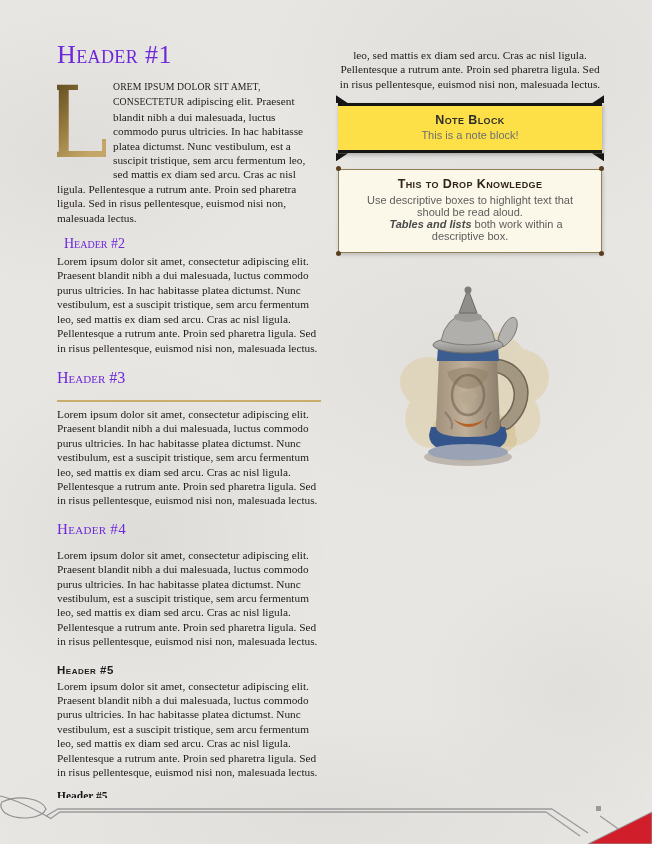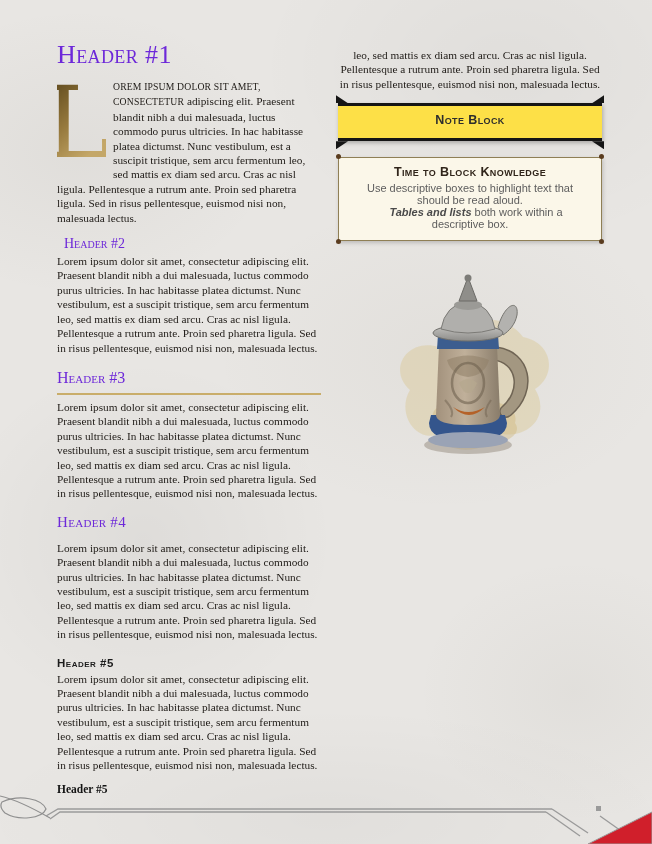--- a/index.html
+++ b/index.html
@@ -17,21 +17,21 @@
   }
   .col{position:absolute;width:264px;}
   .col-left{left:57px;top:40px;height:758px;overflow:hidden;}
   .col-right{left:338px;top:48px;height:746px;text-align:center;}
 
   .body-text{font-size:11.3px;line-height:14.4px;color:#1f1b17;margin:0;}
 
   .h1,.h2,.h3,.h4{font-family:"Liberation Serif",serif;font-variant:small-caps;color:#6d28d9;font-weight:normal;}
   .h1{font-size:26px;margin:0 0 9px;letter-spacing:0.4px;}
   .h2{font-size:14px;margin:11px 7px 2px;}
-  .h3{font-size:16px;margin:14px 0 5px;padding-bottom:6px;border-bottom:2px solid #c9ad6a;}
+  .h3{font-size:16px;margin:14px 0 5px;padding-bottom:13px;border-bottom:2px solid #c9ad6a;}
   .h4{font-size:15px;margin:13px 0 10px;letter-spacing:0.3px;}
   .h5s{font-family:"Liberation Sans",sans-serif;font-variant:small-caps;font-weight:bold;
        font-size:11.5px;letter-spacing:0.5px;color:#1c1c1c;margin:15px 0 3px;}
   .h5b{font-size:11.5px;font-weight:bold;color:#141414;margin:11px 0 0;}
 
   .dropcap{
     float:left;width:62px;height:86px;margin:3px 7px 0 -13px;
     font-family:"DejaVu Serif",serif;font-size:100px;line-height:82px;
     background:linear-gradient(140deg,#5f4a1e 5%,#96793d 45%,#c4a768 80%);
     -webkit-background-clip:text;background-clip:text;color:transparent;
@@ -97,28 +97,29 @@
 
   <div class="col col-right">
     <p class="body-text">leo, sed mattis ex diam sed arcu. Cras ac nisl ligula. Pellentesque a rutrum ante. Proin sed pharetra ligula. Sed in risus pellentesque, euismod nisi non, malesuada lectus.</p>
 
     <div class="note">
       <span class="nc nc-tl"></span>
       <span class="nc nc-tr"></span>
       <span class="nc nc-bl"></span>
       <span class="nc nc-br"></span>
       <div class="note-title">Note Block</div>
+      <p class="note-body">This is a note block!</p>
     </div>
 
     <div class="desc">
       <span class="dot dot-tl"></span>
       <span class="dot dot-tr"></span>
       <span class="dot dot-bl"></span>
       <span class="dot dot-br"></span>
-      <div class="desc-title">Time to Block Knowledge</div>
+      <div class="desc-title">This to Drop Knowledge</div>
       <p class="desc-body">Use descriptive boxes to highlight text that should be read aloud.</p>
       <p class="desc-body desc-indent"><span class="desc-bold">Tables and lists</span><span> both work within a descriptive box.</span></p>
     </div>
 
     <div class="stein-wrap">
       <svg width="210" height="210" viewBox="0 0 210 210">
         <defs>
           <linearGradient id="bodyGrad" x1="0" y1="0" x2="1" y2="0">
             <stop offset="0" stop-color="#a2917c"></stop>
             <stop offset="0.45" stop-color="#c0b09a"></stop>

